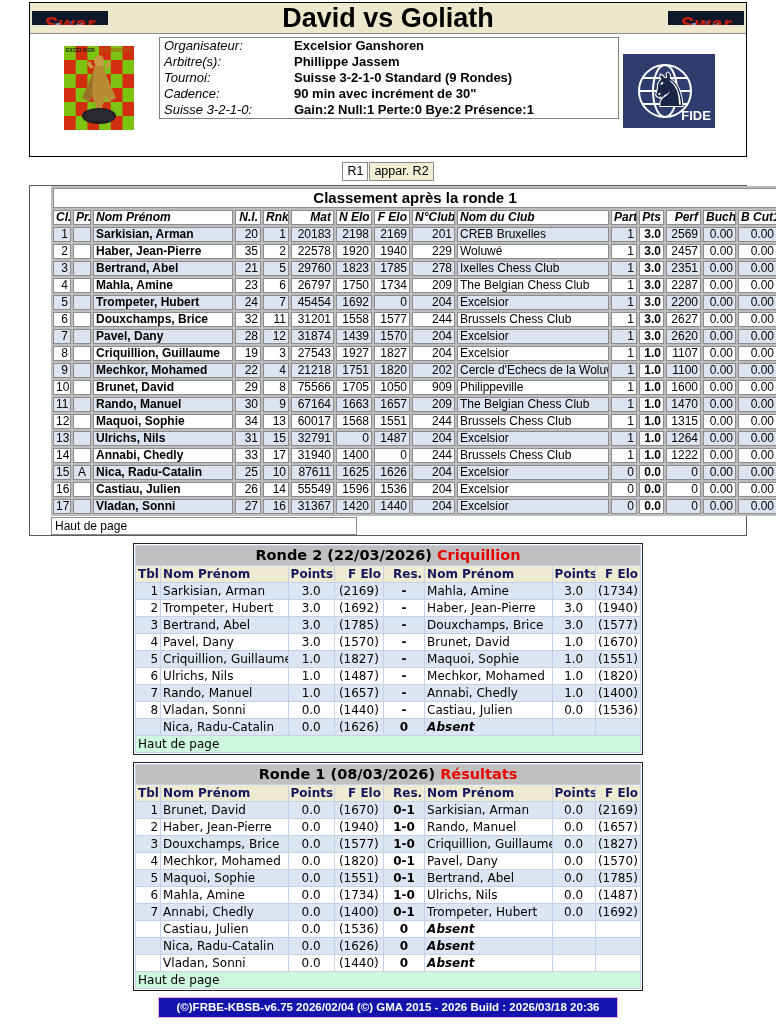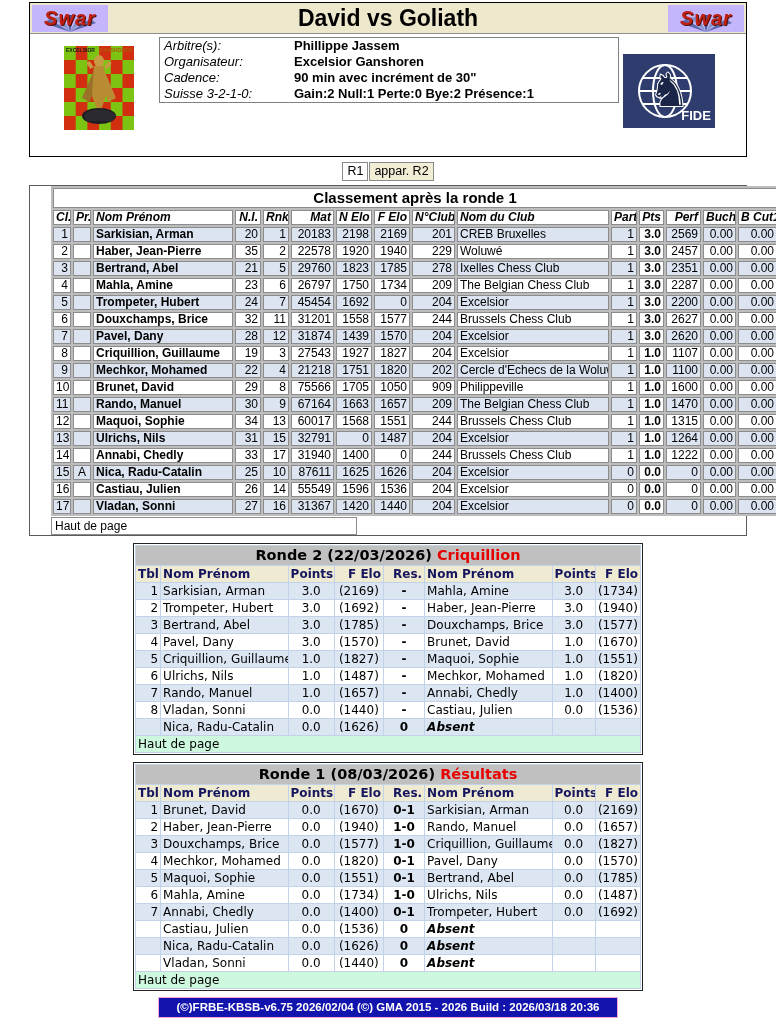--- a/index.html
+++ b/index.html
@@ -1,22 +1,22 @@
 <!DOCTYPE html>
 <html><head>
 <meta charset="utf-8">
 <style>
   html,body{margin:0;padding:0;background:#fff;}
   body{width:776px;font-family:"Liberation Sans",sans-serif;color:#000;}
 
   
   .header-box{margin:2px 29px 0;border:1px solid #000;background:#fff;}
   .title-band{background:#EDE7CC;border-bottom:1px solid #8f8f8f;height:30px;display:flex;align-items:center;padding:0 2px;}
-  .main-title{flex:1;text-align:center;font-size:23px;font-weight:bold;line-height:28px;}
-  .swar-logo{width:76px;height:27px;background:#c4b5fd;position:relative;overflow:hidden;flex:0 0 auto;}
+  .main-title{flex:1;text-align:center;font-size:27px;font-weight:bold;line-height:28px;}
+  .swar-logo{width:76px;height:14px;background:#0f172a;position:relative;overflow:hidden;flex:0 0 auto;}
   .swar-logo svg{position:absolute;left:0;top:0;}
   .swar-text{position:absolute;width:100%;text-align:center;top:0;font-size:20px;line-height:26px;font-weight:bold;font-style:italic;color:#c32014;text-shadow:1px 1px 0 #55100a;letter-spacing:1px;}
 
   .info-area{position:relative;height:122px;}
   .club-logo{position:absolute;left:34px;top:12px;width:70px;height:84px;background:
      repeating-conic-gradient(#d12f10 0% 25%, #7cc312 0% 50%) 0 0/23.4px 28px;overflow:hidden;}
   .club-logo .t1{position:absolute;left:2px;top:1px;font-size:5px;color:#1a1a1a;font-weight:bold;}
   .club-logo .t2{position:absolute;right:2px;top:1px;font-size:5px;color:#b05b10;font-weight:bold;}
   .club-logo svg{position:absolute;left:8px;top:6px;}
 
@@ -107,26 +107,30 @@
         <path d="M22 14 L32 14 L34 44 L29 58 L25 58 L20 44 Z" fill="#b98c34"></path>
         <path d="M20 16 L16 10 M34 16 L38 10" stroke="#c79a44" stroke-width="4"></path>
         <ellipse cx="27" cy="64" rx="17" ry="8" fill="#1e1e22"></ellipse>
         <path d="M12 62 C20 56 36 56 44 63 L40 69 L14 69 Z" fill="#2a2a30"></path>
       </svg>
     </div>
 
     <table class="info-table">
       <tbody id="info-body">
           <tr>
+            <td class="info-label">Organisateur:</td>
+            <td class="info-value">Excelsior Ganshoren</td>
+          </tr>
+          <tr>
             <td class="info-label">Arbitre(s):</td>
             <td class="info-value">Phillippe Jassem</td>
           </tr>
           <tr>
-            <td class="info-label">Organisateur:</td>
-            <td class="info-value">Excelsior Ganshoren</td>
+            <td class="info-label">Tournoi:</td>
+            <td class="info-value">Suisse 3-2-1-0 Standard (9 Rondes)</td>
           </tr>
           <tr>
             <td class="info-label">Cadence:</td>
             <td class="info-value">90 min avec incrément de 30"</td>
           </tr>
           <tr>
             <td class="info-label">Suisse 3-2-1-0:</td>
             <td class="info-value">Gain:2 Null:1 Perte:0 Bye:2 Présence:1</td>
           </tr>
         </tbody>

